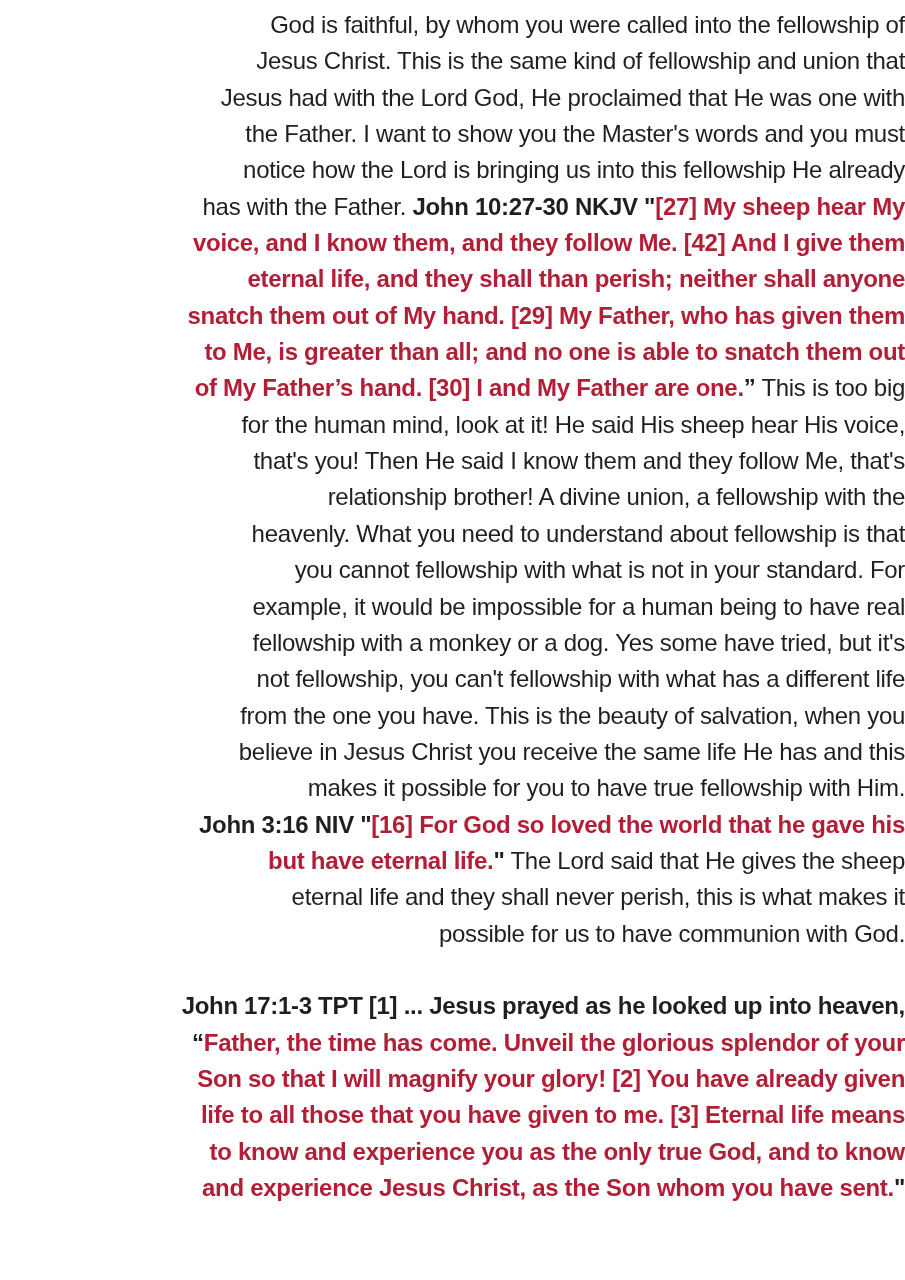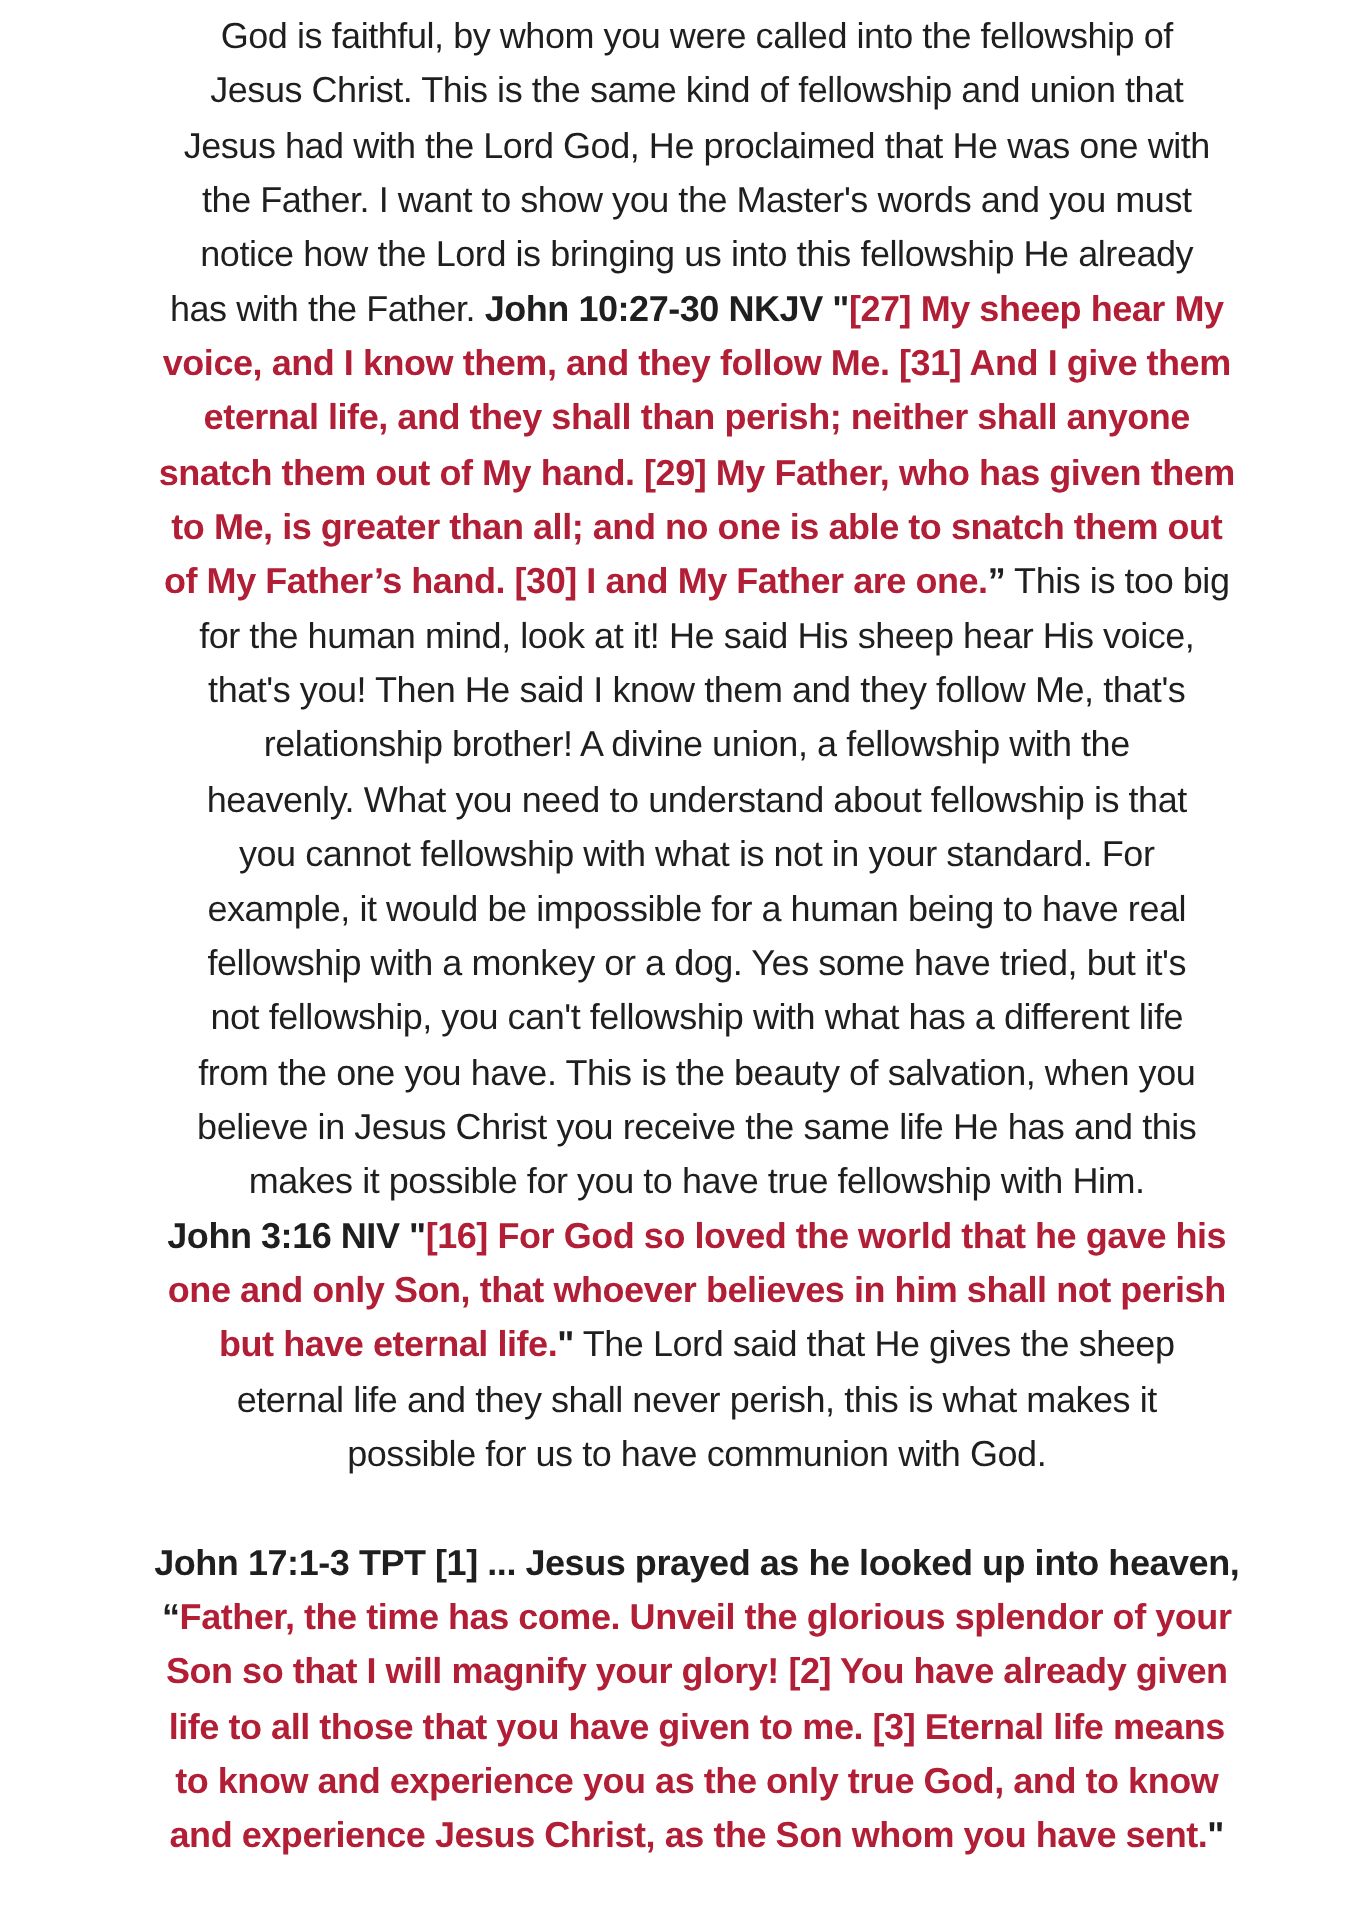--- a/index.html
+++ b/index.html
@@ -13,21 +13,21 @@
     height: 1280px;
     box-sizing: border-box;
     padding-top: 7px;
     overflow: hidden;
     background: var(--page-bg, #ffffff);
     font-family: "Liberation Sans", sans-serif;
   }
   .line {
     height: 36.35px;
     line-height: 36.35px;
-    text-align: center;
+    text-align: right;
     white-space: nowrap;
     font-size: 24px;
     letter-spacing: -0.3px;
     color: var(--text-color, #1f1f1f);
     padding-left: 24px;
   }
   .t-n {
     font-weight: 400;
     color: var(--text-color, #1f1f1f);
   }
@@ -43,38 +43,37 @@
 </head>
 <body>
 
 <div class="page">
     <div class="line"><span class="t-n">God is faithful, by whom you were called into the fellowship of</span></div>
     <div class="line"><span class="t-n">Jesus Christ. This is the same kind of fellowship and union that</span></div>
     <div class="line"><span class="t-n">Jesus had with the Lord God, He proclaimed that He was one with</span></div>
     <div class="line"><span class="t-n">the Father. I want to show you the Master's words and you must</span></div>
     <div class="line"><span class="t-n">notice how the Lord is bringing us into this fellowship He already</span></div>
     <div class="line"><span class="t-n">has with the Father. </span><span class="t-b">John 10:27-30 NKJV "</span><span class="t-r">[27] My sheep hear My</span></div>
-    <div class="line"><span class="t-r">voice, and I know them, and they follow Me. [31] And I give them</span></div>
+    <div class="line"><span class="t-r">voice, and I know them, and they follow Me. [42] And I give them</span></div>
     <div class="line"><span class="t-r">eternal life, and they shall than perish; neither shall anyone</span></div>
     <div class="line"><span class="t-r">snatch them out of My hand. [29] My Father, who has given them</span></div>
     <div class="line"><span class="t-r">to Me, is greater than all; and no one is able to snatch them out</span></div>
     <div class="line"><span class="t-r">of My Father’s hand. [30] I and My Father are one.</span><span class="t-b">”</span><span class="t-n"> This is too big</span></div>
     <div class="line"><span class="t-n">for the human mind, look at it! He said His sheep hear His voice,</span></div>
     <div class="line"><span class="t-n">that's you! Then He said I know them and they follow Me, that's</span></div>
     <div class="line"><span class="t-n">relationship brother! A divine union, a fellowship with the</span></div>
     <div class="line"><span class="t-n">heavenly. What you need to understand about fellowship is that</span></div>
     <div class="line"><span class="t-n">you cannot fellowship with what is not in your standard. For</span></div>
     <div class="line"><span class="t-n">example, it would be impossible for a human being to have real</span></div>
     <div class="line"><span class="t-n">fellowship with a monkey or a dog. Yes some have tried, but it's</span></div>
     <div class="line"><span class="t-n">not fellowship, you can't fellowship with what has a different life</span></div>
     <div class="line"><span class="t-n">from the one you have. This is the beauty of salvation, when you</span></div>
     <div class="line"><span class="t-n">believe in Jesus Christ you receive the same life He has and this</span></div>
     <div class="line"><span class="t-n">makes it possible for you to have true fellowship with Him.</span></div>
     <div class="line"><span class="t-b">John 3:16 NIV "</span><span class="t-r">[16] For God so loved the world that he gave his</span></div>
-    <div class="line"><span class="t-r">one and only Son, that whoever believes in him shall not perish</span></div>
     <div class="line"><span class="t-r">but have eternal life.</span><span class="t-b">"</span><span class="t-n"> The Lord said that He gives the sheep</span></div>
     <div class="line"><span class="t-n">eternal life and they shall never perish, this is what makes it</span></div>
     <div class="line"><span class="t-n">possible for us to have communion with God.</span></div>
     <div class="line"></div>
     <div class="line"><span class="t-b">John 17:1-3 TPT [1] ... Jesus prayed as he looked up into heaven,</span></div>
     <div class="line"><span class="t-b">“</span><span class="t-r">Father, the time has come. Unveil the glorious splendor of your</span></div>
     <div class="line"><span class="t-r">Son so that I will magnify your glory! [2] You have already given</span></div>
     <div class="line"><span class="t-r">life to all those that you have given to me. [3] Eternal life means</span></div>
     <div class="line"><span class="t-r">to know and experience you as the only true God, and to know</span></div>
     <div class="line"><span class="t-r">and experience Jesus Christ, as the Son whom you have sent.</span><span class="t-b">"</span></div>

